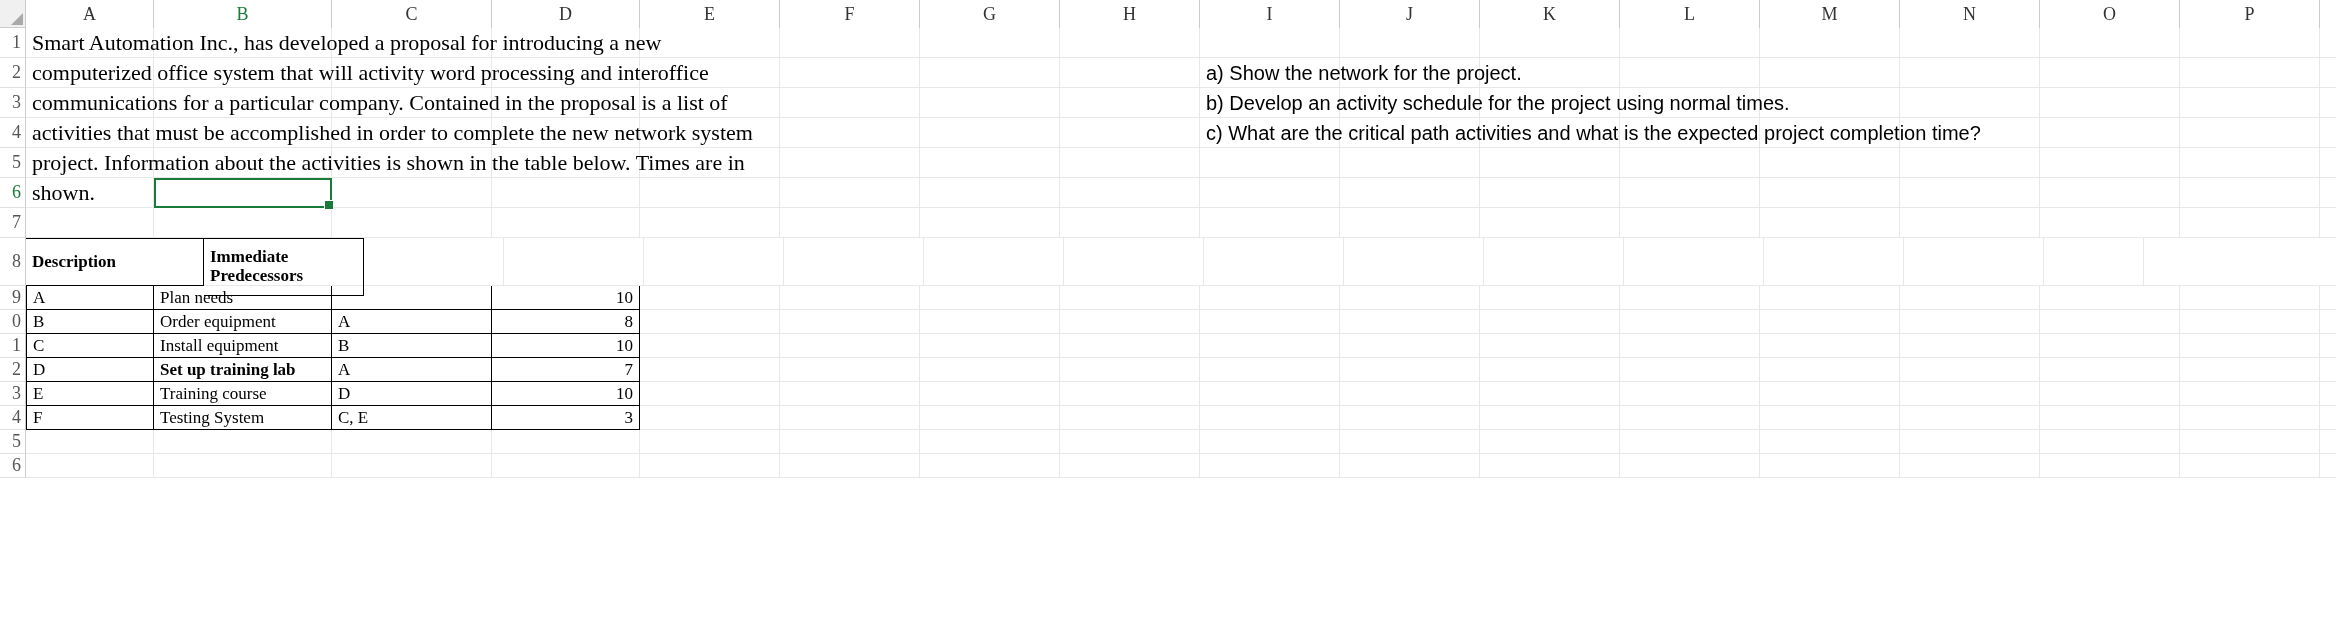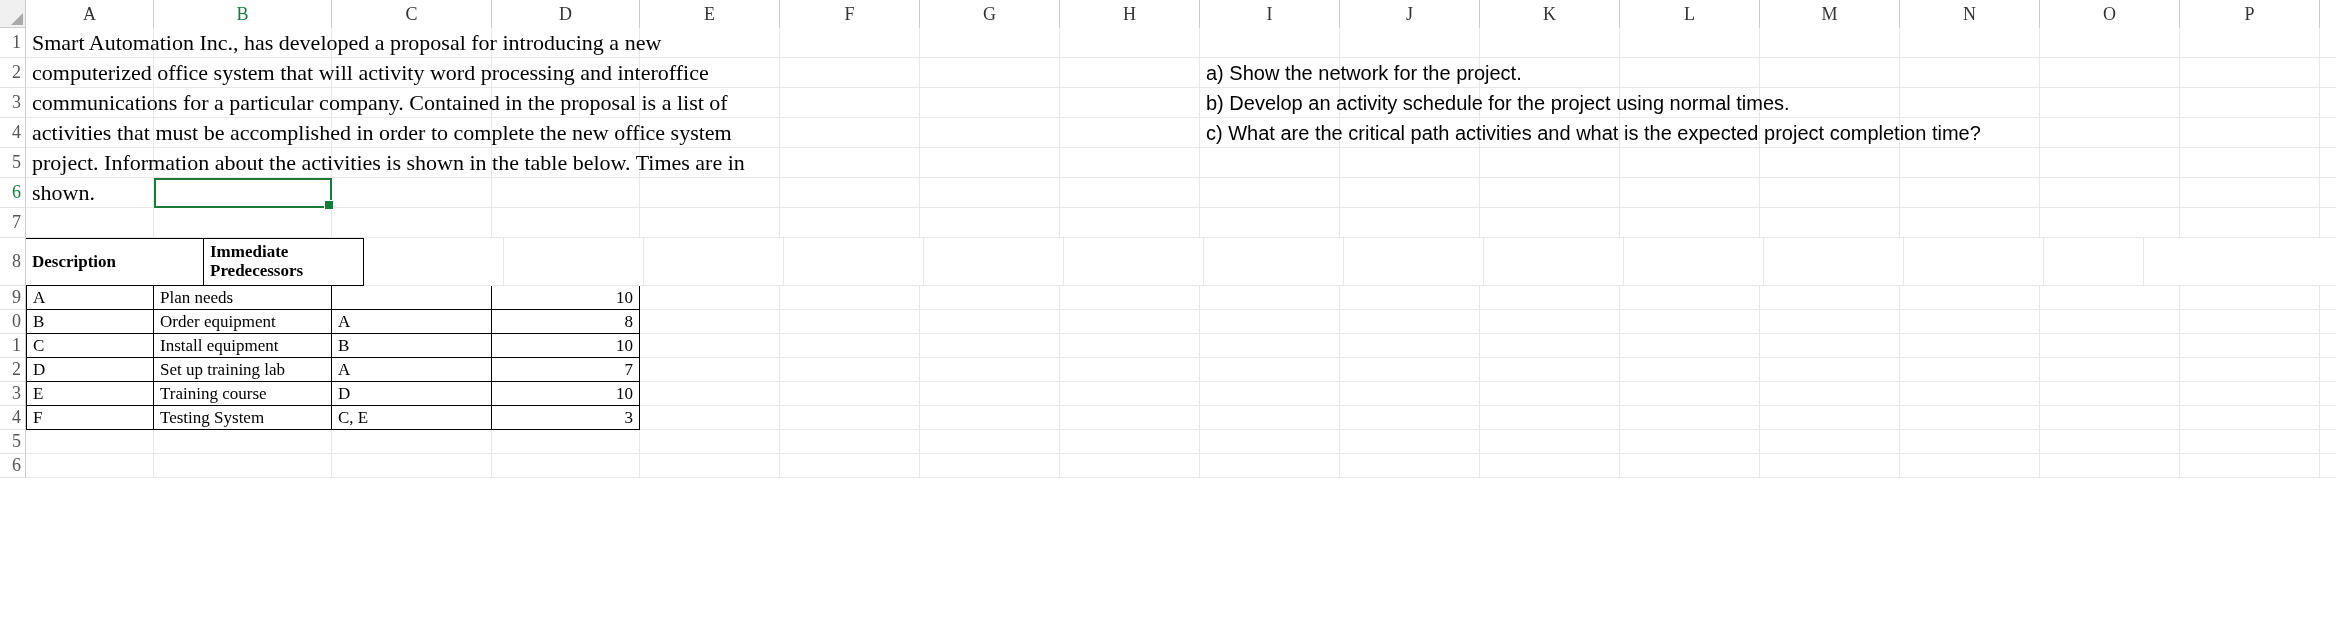--- a/index.html
+++ b/index.html
@@ -253,21 +253,21 @@
           <div class="cell" style="width: 140px; height: 30px;"></div>
           <div class="cell" style="width: 140px; height: 30px;"></div>
           <div class="cell" style="width: 140px; height: 30px;"></div>
           <div class="cell" style="width: 140px; height: 30px;"></div>
           <div class="cell" style="width: 140px; height: 30px;"></div>
           <div class="cell" style="width: 140px; height: 30px;"></div>
           <div class="cell" style="width: 100px; height: 30px;"></div>
         </div>
         <div class="row" style="height: 30px;">
           <div class="cell" style="width: 128px; height: 30px;">
-            <span class="overflow-text">activities that must be accomplished in order to complete the new office system</span>
+            <span class="overflow-text">activities that must be accomplished in order to complete the new network system</span>
           </div>
           <div class="cell" style="width: 178px; height: 30px;"></div>
           <div class="cell" style="width: 160px; height: 30px;"></div>
           <div class="cell" style="width: 148px; height: 30px;"></div>
           <div class="cell" style="width: 140px; height: 30px;"></div>
           <div class="cell" style="width: 140px; height: 30px;"></div>
           <div class="cell" style="width: 140px; height: 30px;"></div>
           <div class="cell" style="width: 140px; height: 30px;"></div>
           <div class="cell q" style="width: 140px; height: 30px;">
             <span class="overflow-text">c) What are the critical path activities and what is the expected project completion time?</span>
@@ -337,21 +337,21 @@
           <div class="cell" style="width: 140px; height: 30px;"></div>
           <div class="cell" style="width: 140px; height: 30px;"></div>
           <div class="cell" style="width: 140px; height: 30px;"></div>
           <div class="cell" style="width: 140px; height: 30px;"></div>
           <div class="cell" style="width: 140px; height: 30px;"></div>
           <div class="cell" style="width: 140px; height: 30px;"></div>
           <div class="cell" style="width: 100px; height: 30px;"></div>
         </div>
         <div class="row" style="height: 48px;">
           <div class="cell small bold b-top b-bottom b-right" style="width: 178px; height: 48px;">Description</div>
-          <div class="cell small bold b-top b-bottom b-right" style="width: 160px; height: 48px;">
+          <div class="cell small bold b-top b-bottom b-right" style="width: 160px; height: 58px;">
             <div style="display:flex;flex-direction:column;line-height:1.1">
               <span>Immediate</span>
               <span>Predecessors</span>
             </div>
           </div>
           <div class="cell" style="width: 140px; height: 48px;"></div>
           <div class="cell" style="width: 140px; height: 48px;"></div>
           <div class="cell" style="width: 140px; height: 48px;"></div>
           <div class="cell" style="width: 140px; height: 48px;"></div>
           <div class="cell" style="width: 140px; height: 48px;"></div>
@@ -416,21 +416,21 @@
           <div class="cell" style="width: 140px; height: 24px;"></div>
           <div class="cell" style="width: 140px; height: 24px;"></div>
           <div class="cell" style="width: 140px; height: 24px;"></div>
           <div class="cell" style="width: 140px; height: 24px;"></div>
           <div class="cell" style="width: 140px; height: 24px;"></div>
           <div class="cell" style="width: 140px; height: 24px;"></div>
           <div class="cell" style="width: 100px; height: 24px;"></div>
         </div>
         <div class="row" style="height: 24px;">
           <div class="cell small b-left b-right b-bottom" style="width: 128px; height: 24px;">D</div>
-          <div class="cell small b-right b-bottom" style="width: 178px; height: 24px;">Set up training lab</div>
+          <div class="cell small b-right b-bottom" style="width: 178px; height: 24px; font-weight: bold;">Set up training lab</div>
           <div class="cell small b-right b-bottom" style="width: 160px; height: 24px;">A</div>
           <div class="cell small right b-right b-bottom" style="width: 148px; height: 24px;">7</div>
           <div class="cell" style="width: 140px; height: 24px;"></div>
           <div class="cell" style="width: 140px; height: 24px;"></div>
           <div class="cell" style="width: 140px; height: 24px;"></div>
           <div class="cell" style="width: 140px; height: 24px;"></div>
           <div class="cell" style="width: 140px; height: 24px;"></div>
           <div class="cell" style="width: 140px; height: 24px;"></div>
           <div class="cell" style="width: 140px; height: 24px;"></div>
           <div class="cell" style="width: 140px; height: 24px;"></div>

